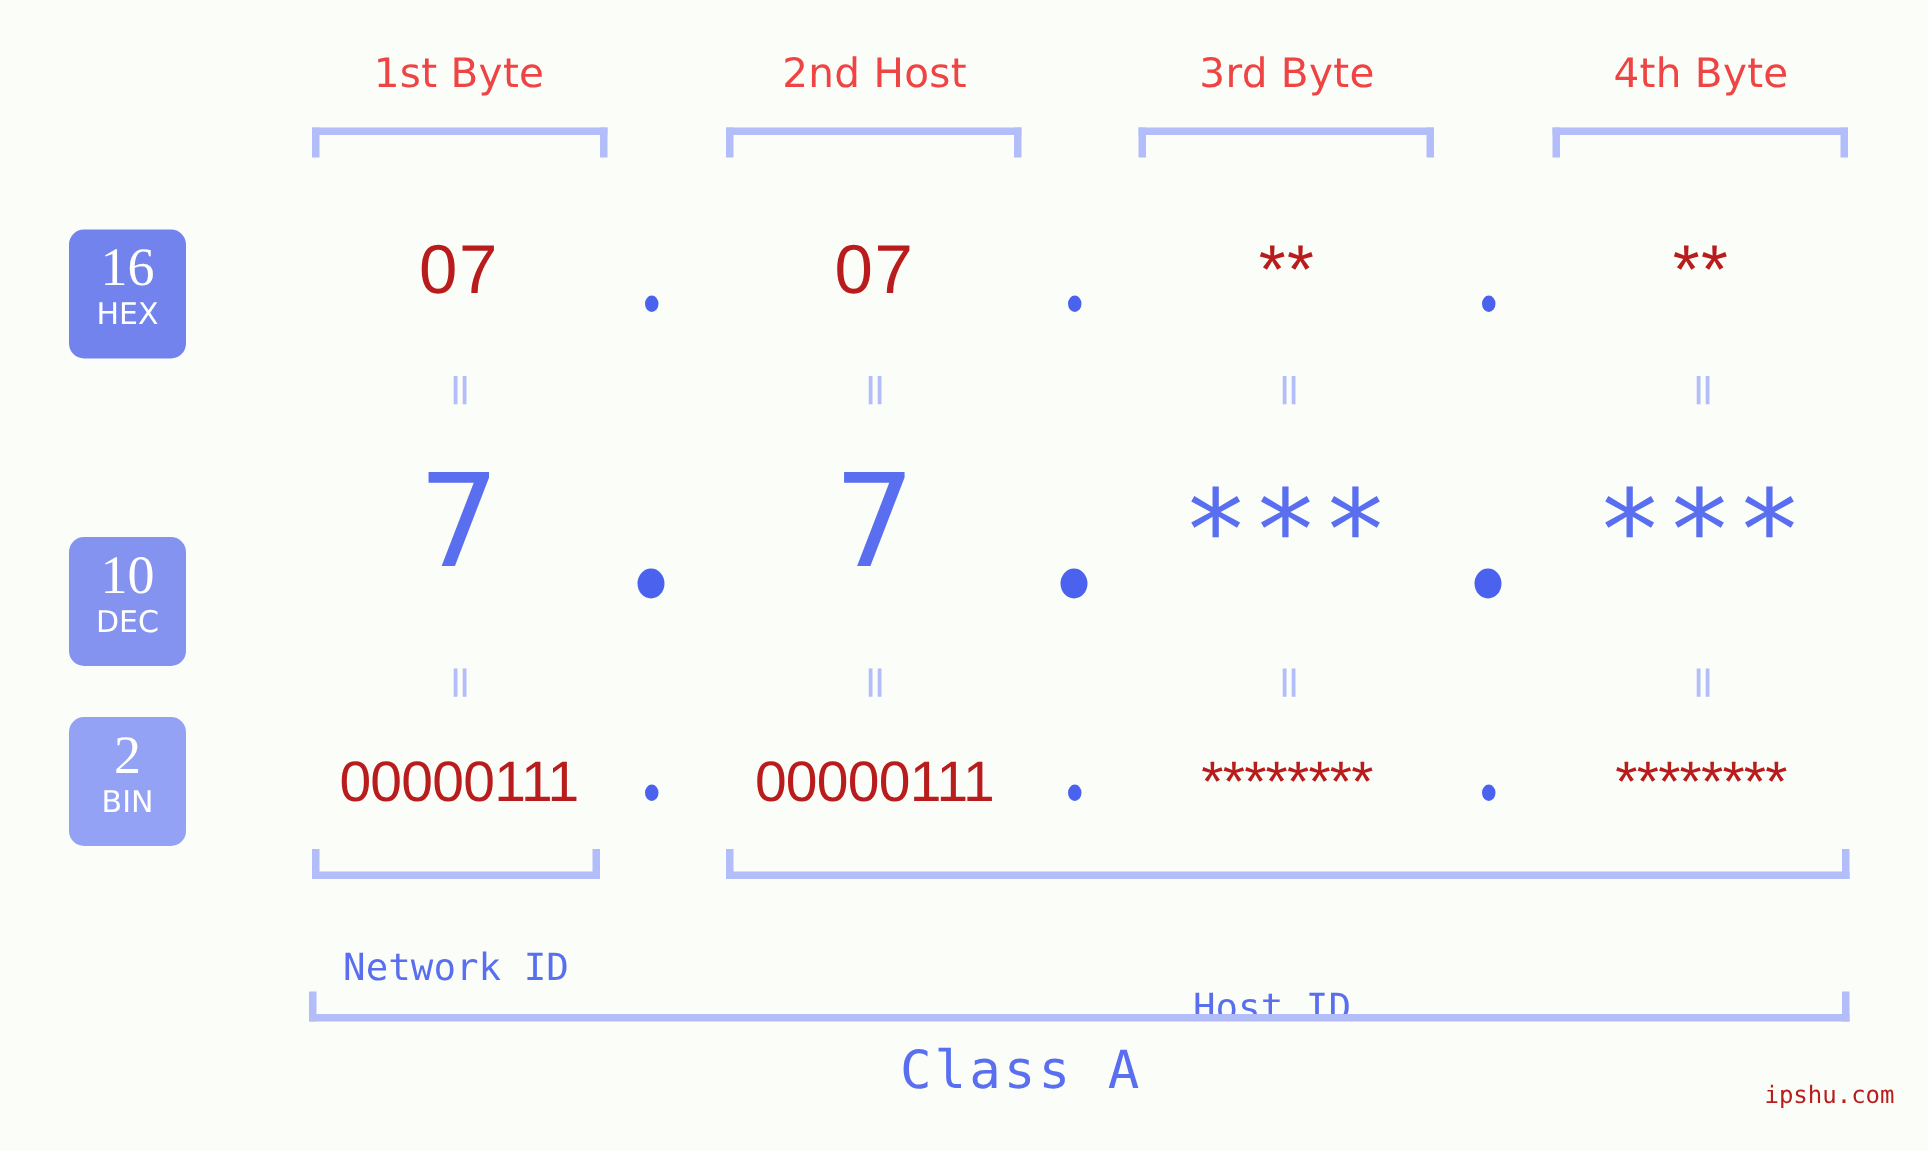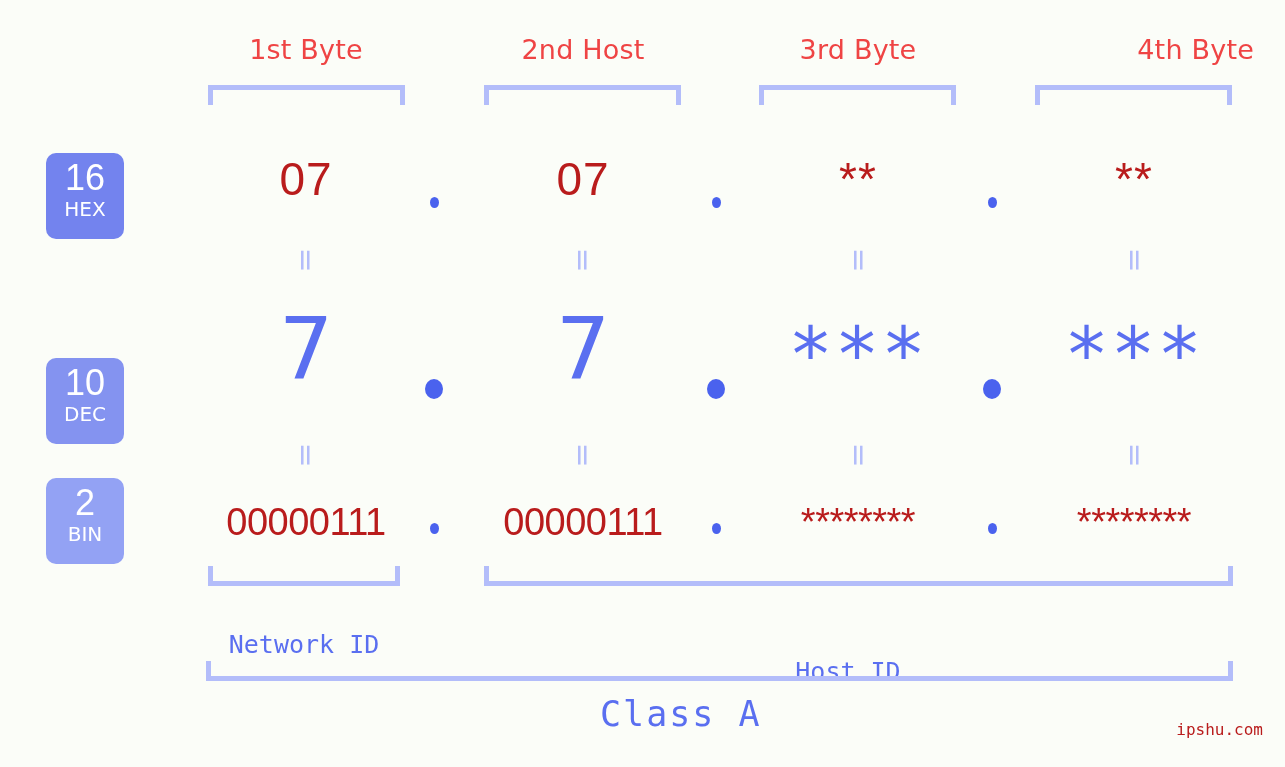--- a/index.html
+++ b/index.html
@@ -61,21 +61,21 @@
     color: #ffffff;
     text-align: center;
     box-sizing: border-box;
     padding-top: 6px;
   }
   .badge .num {
     display: block;
     font-size: 36px;
     line-height: 38px;
     font-weight: 400;
-    font-family: Liberation Sans, sans-serif;
+    font-family: Liberation Serif, serif;
   }
   .badge .unit {
     display: block;
     font-size: 20px;
     line-height: 24px;
     font-family: "DejaVu Sans", sans-serif;
   }
 
   
   .cell {
@@ -162,21 +162,21 @@
   }
 </style>
 </head>
 <body>
 
 <div id="stage">
 
   <div class="byte-label" style="left:186px;">1st Byte</div>
   <div class="byte-label" style="left:463px;">2nd Host</div>
   <div class="byte-label" style="left:738px;">3rd Byte</div>
-  <div class="byte-label" style="left:1014px;text-align:right;">4th Byte</div>
+  <div class="byte-label" style="left:1014px;">4th Byte</div>
 
   <div class="bracket-top" style="left:208px;  top:85px; width:197px;"></div>
   <div class="bracket-top" style="left:484px;  top:85px; width:197px;"></div>
   <div class="bracket-top" style="left:759px;  top:85px; width:197px;"></div>
   <div class="bracket-top" style="left:1035px; top:85px; width:197px;"></div>
 
   <div class="badge" style="top:153px; height:86px; background:#7383ee;">
     <span class="num">16</span>
     <span class="unit">HEX</span>
   </div>

